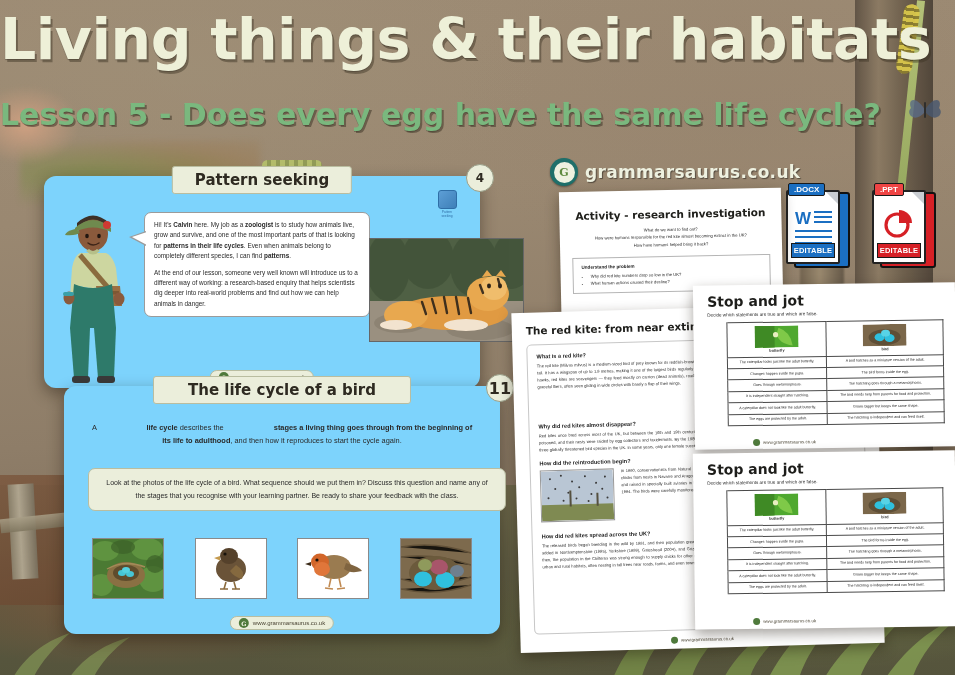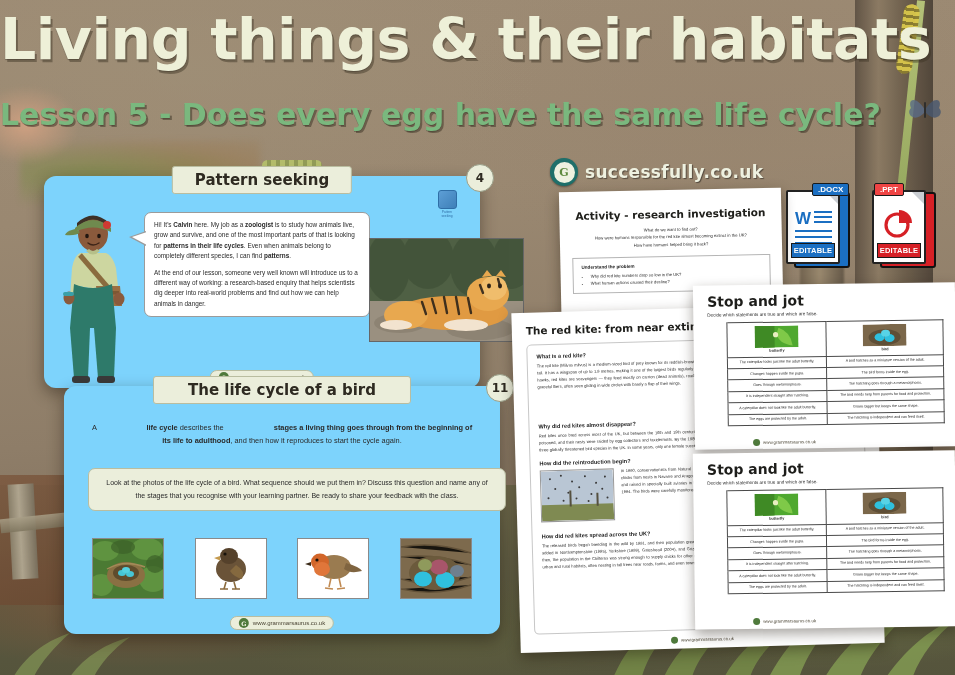--- a/index.html
+++ b/index.html
@@ -146,21 +146,21 @@
   .speech p{margin:0 0 6px 0;font-size:6.4px;line-height:1.62;color:#2a2a2a;
     font-family:"Liberation Sans",sans-serif;}
   .speech p:last-child{margin-bottom:0;}
   .speech b{font-weight:bold;}
   .tigerphoto{position:absolute;left:325px;top:62px;width:153px;height:102px;
     border:1px solid #666;overflow:hidden;background:#53614a;}
 
   
   #slide2{left:64px;top:386px;width:436px;height:248px;}
   #slide2 .slide-title{top:-10px;font-size:15px;padding:4px 34px;}
-  #slide2 .pagebadge{right:-14px;top:-12px;width:26px;height:26px;font-size:12px;}
+  #slide2 .pagebadge{right:-14px;top:-12px;width:26px;height:26px;font-size:16px;}
   .lc-intro{position:absolute;left:26px;top:36px;width:384px;text-align:center;
     font-size:7.4px;line-height:1.75;color:#2a2a2a;font-family:"Liberation Sans",sans-serif;}
   .lc-intro b{font-weight:bold;margin-left:48px;}
   .lc-task{position:absolute;left:24px;top:82px;width:388px;
     background:#ebeedb;border:1px solid #b9bda0;border-radius:7px;padding:8px 14px;
     text-align:center;font-size:7px;line-height:1.8;color:#2a2a2a;
     font-family:"Liberation Sans",sans-serif;}
   .lc-photos{position:absolute;left:28px;top:152px;width:380px;display:flex;
     justify-content:space-between;}
   .lc-photo{width:70px;height:59px;border:1px solid #8a8a8a;overflow:hidden;background:#fff;}
@@ -266,41 +266,41 @@
 
 <div class="title-main">Living things &amp; their habitats</div>
 <div class="title-sub">Lesson 5 - Does every egg have the same life cycle?</div>
 
 <div class="brand">
   <span class="brand-mark">
     <span class="brand-inner">
         <span>G</span>
       </span>
   </span>
-  <span class="brand-text">successfully.co.uk</span>
+  <span class="brand-text">grammarsaurus.co.uk</span>
 </div>
 
 <div class="filebadge" style="left:786px;top:186px;">
   <div class="fb-back" style="background:#1b6fc2;border:2px solid #111;"></div>
   <div class="fb-front">
     <div class="fb-fold"></div>
     <div class="fb-w">W</div>
     <div class="fb-lines">
         <i></i>
         <i></i>
         <i></i>
       </div>
     <div class="fb-lines2">
         <i></i>
         <i></i>
         <i></i>
       </div>
     <div class="fb-edit" style="background:#1b6fc2;">EDITABLE</div>
   </div>
-  <div class="fb-tag" style="background:#1b6fc2;margin-left:24px;">.DOCX</div>
+  <div class="fb-tag" style="background:#1b6fc2;">.DOCX</div>
 </div>
 
 <div class="filebadge" style="left:872px;top:186px;">
   <div class="fb-back" style="background:#d62026;border:2px solid #111;"></div>
   <div class="fb-front">
     <div class="fb-fold"></div>
     <svg class="fb-pie" viewBox="0 0 30 30">
       <path d="M15 15 L15 2 A13 13 0 0 1 28 15 Z" fill="#d62026"></path>
       <circle cx="13" cy="17" r="11" fill="none" stroke="#d62026" stroke-width="3.2"></circle>
     </svg>

